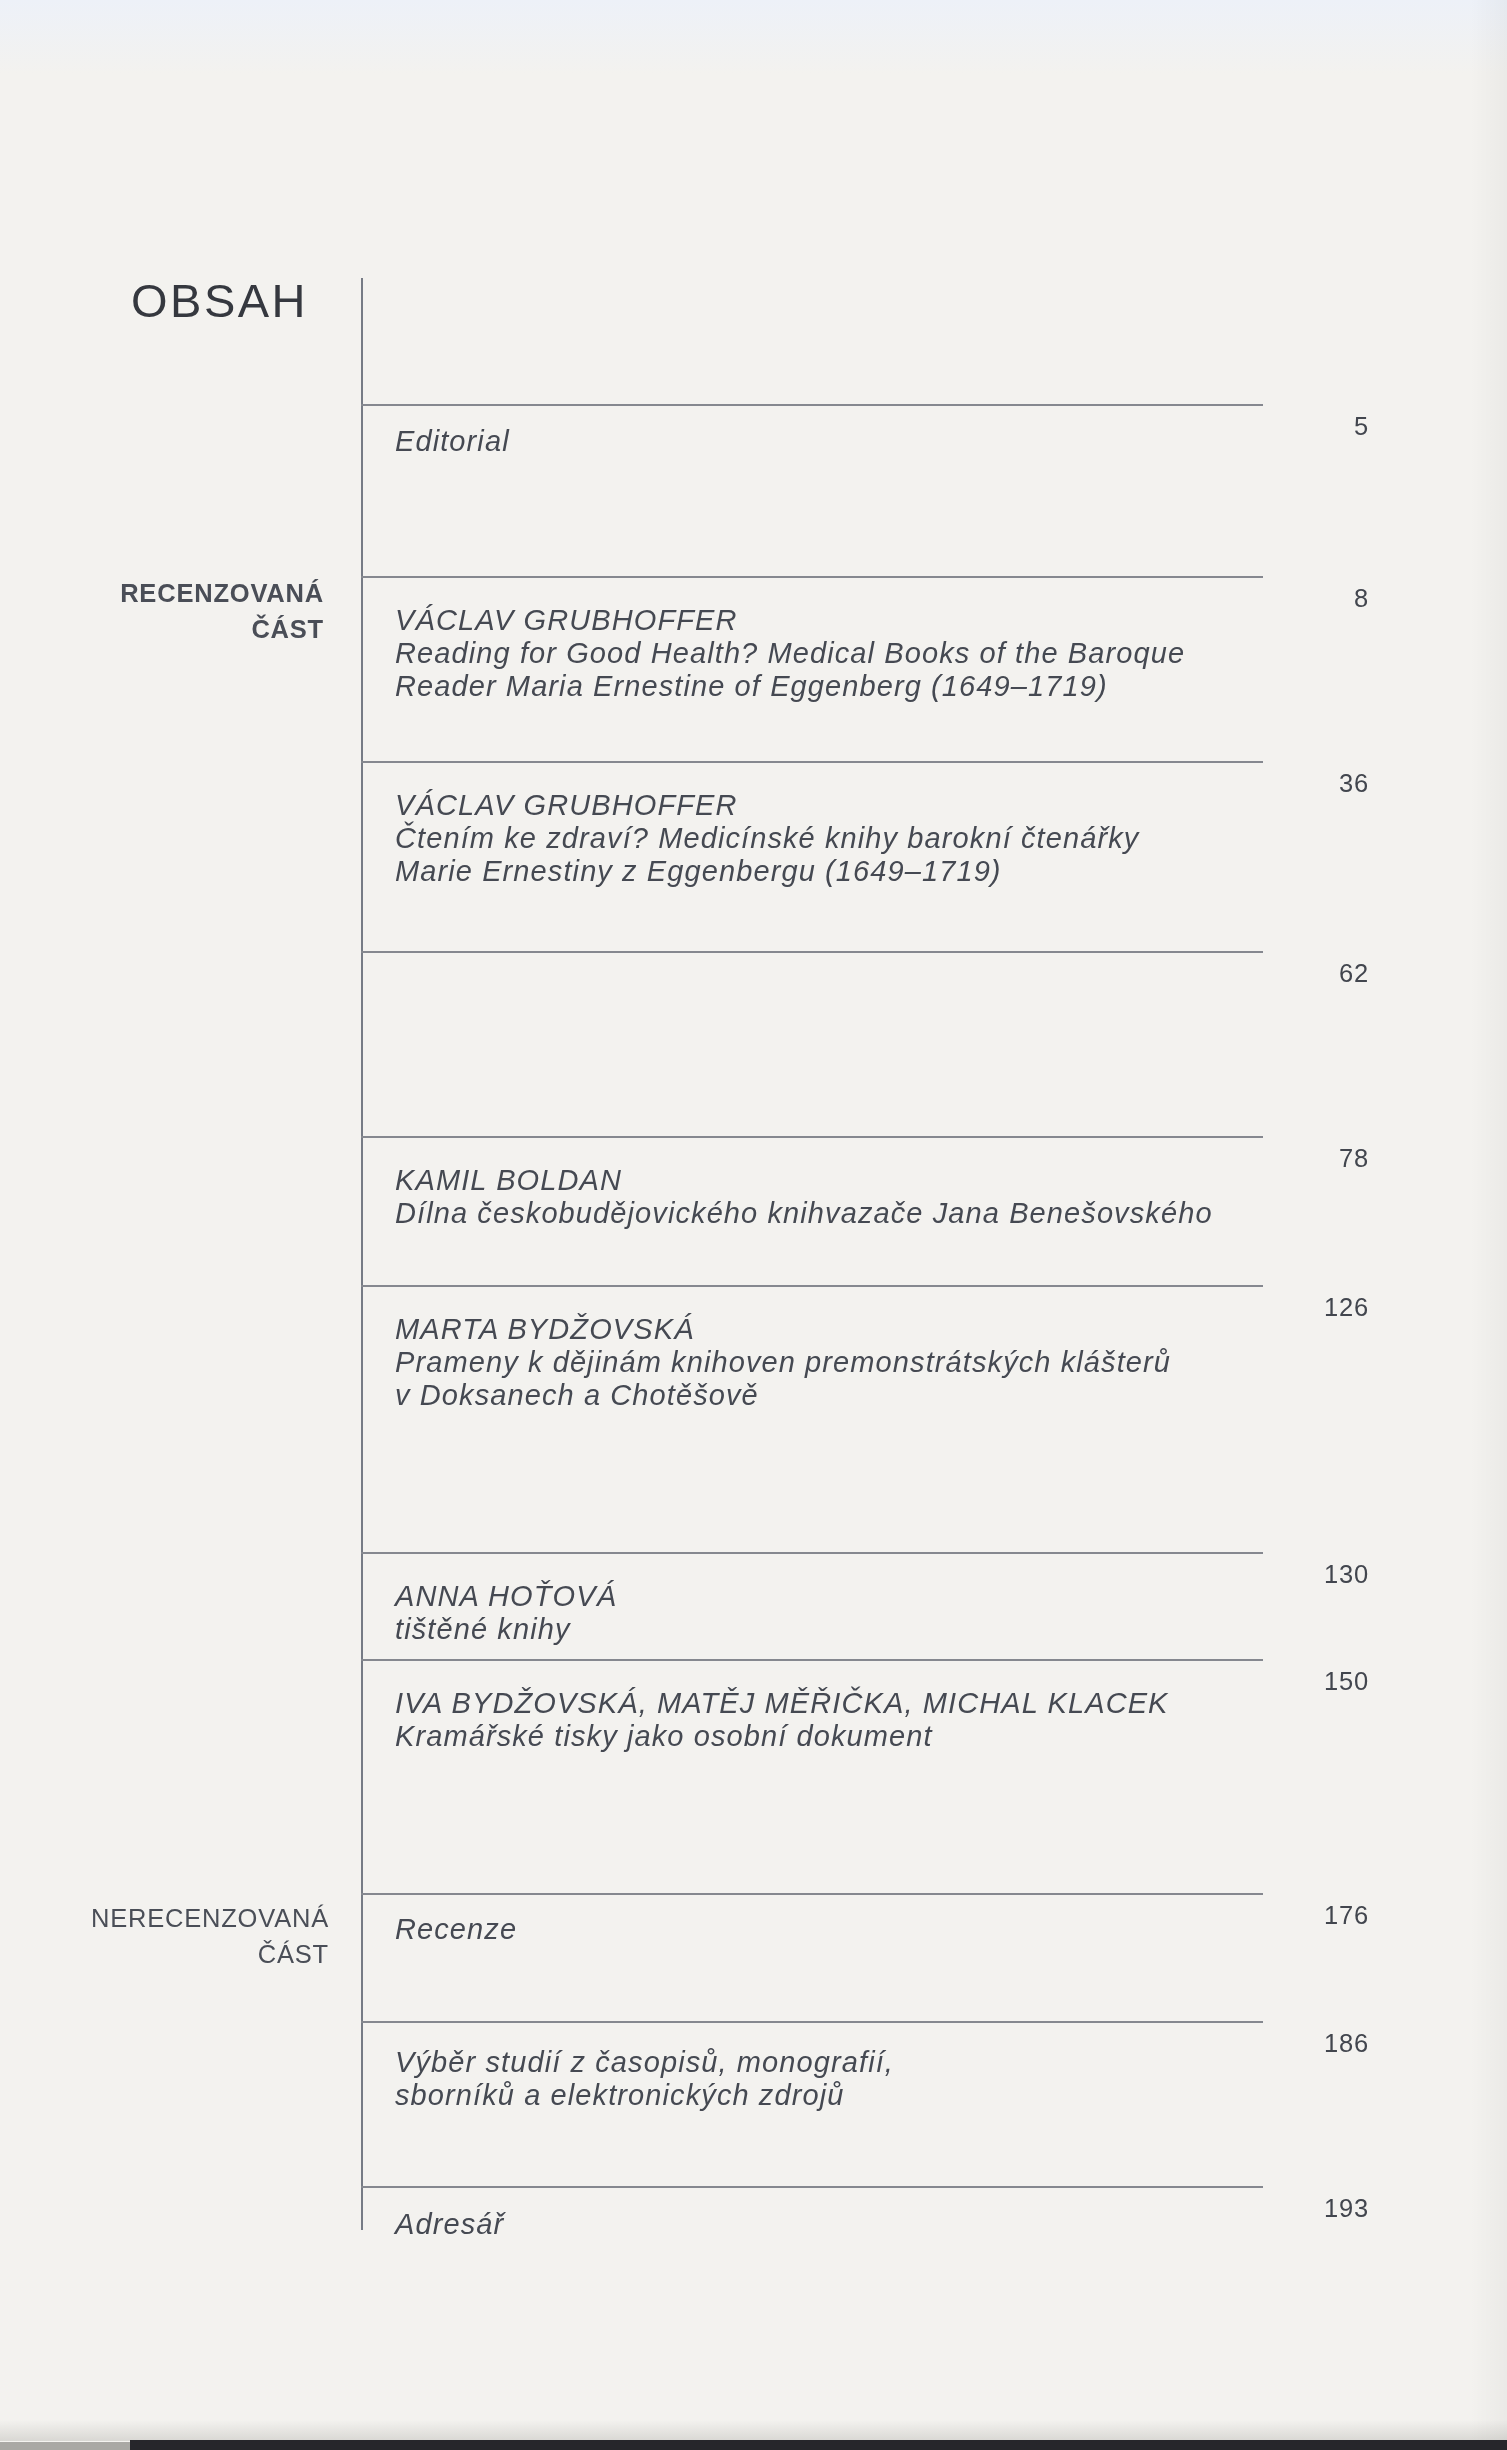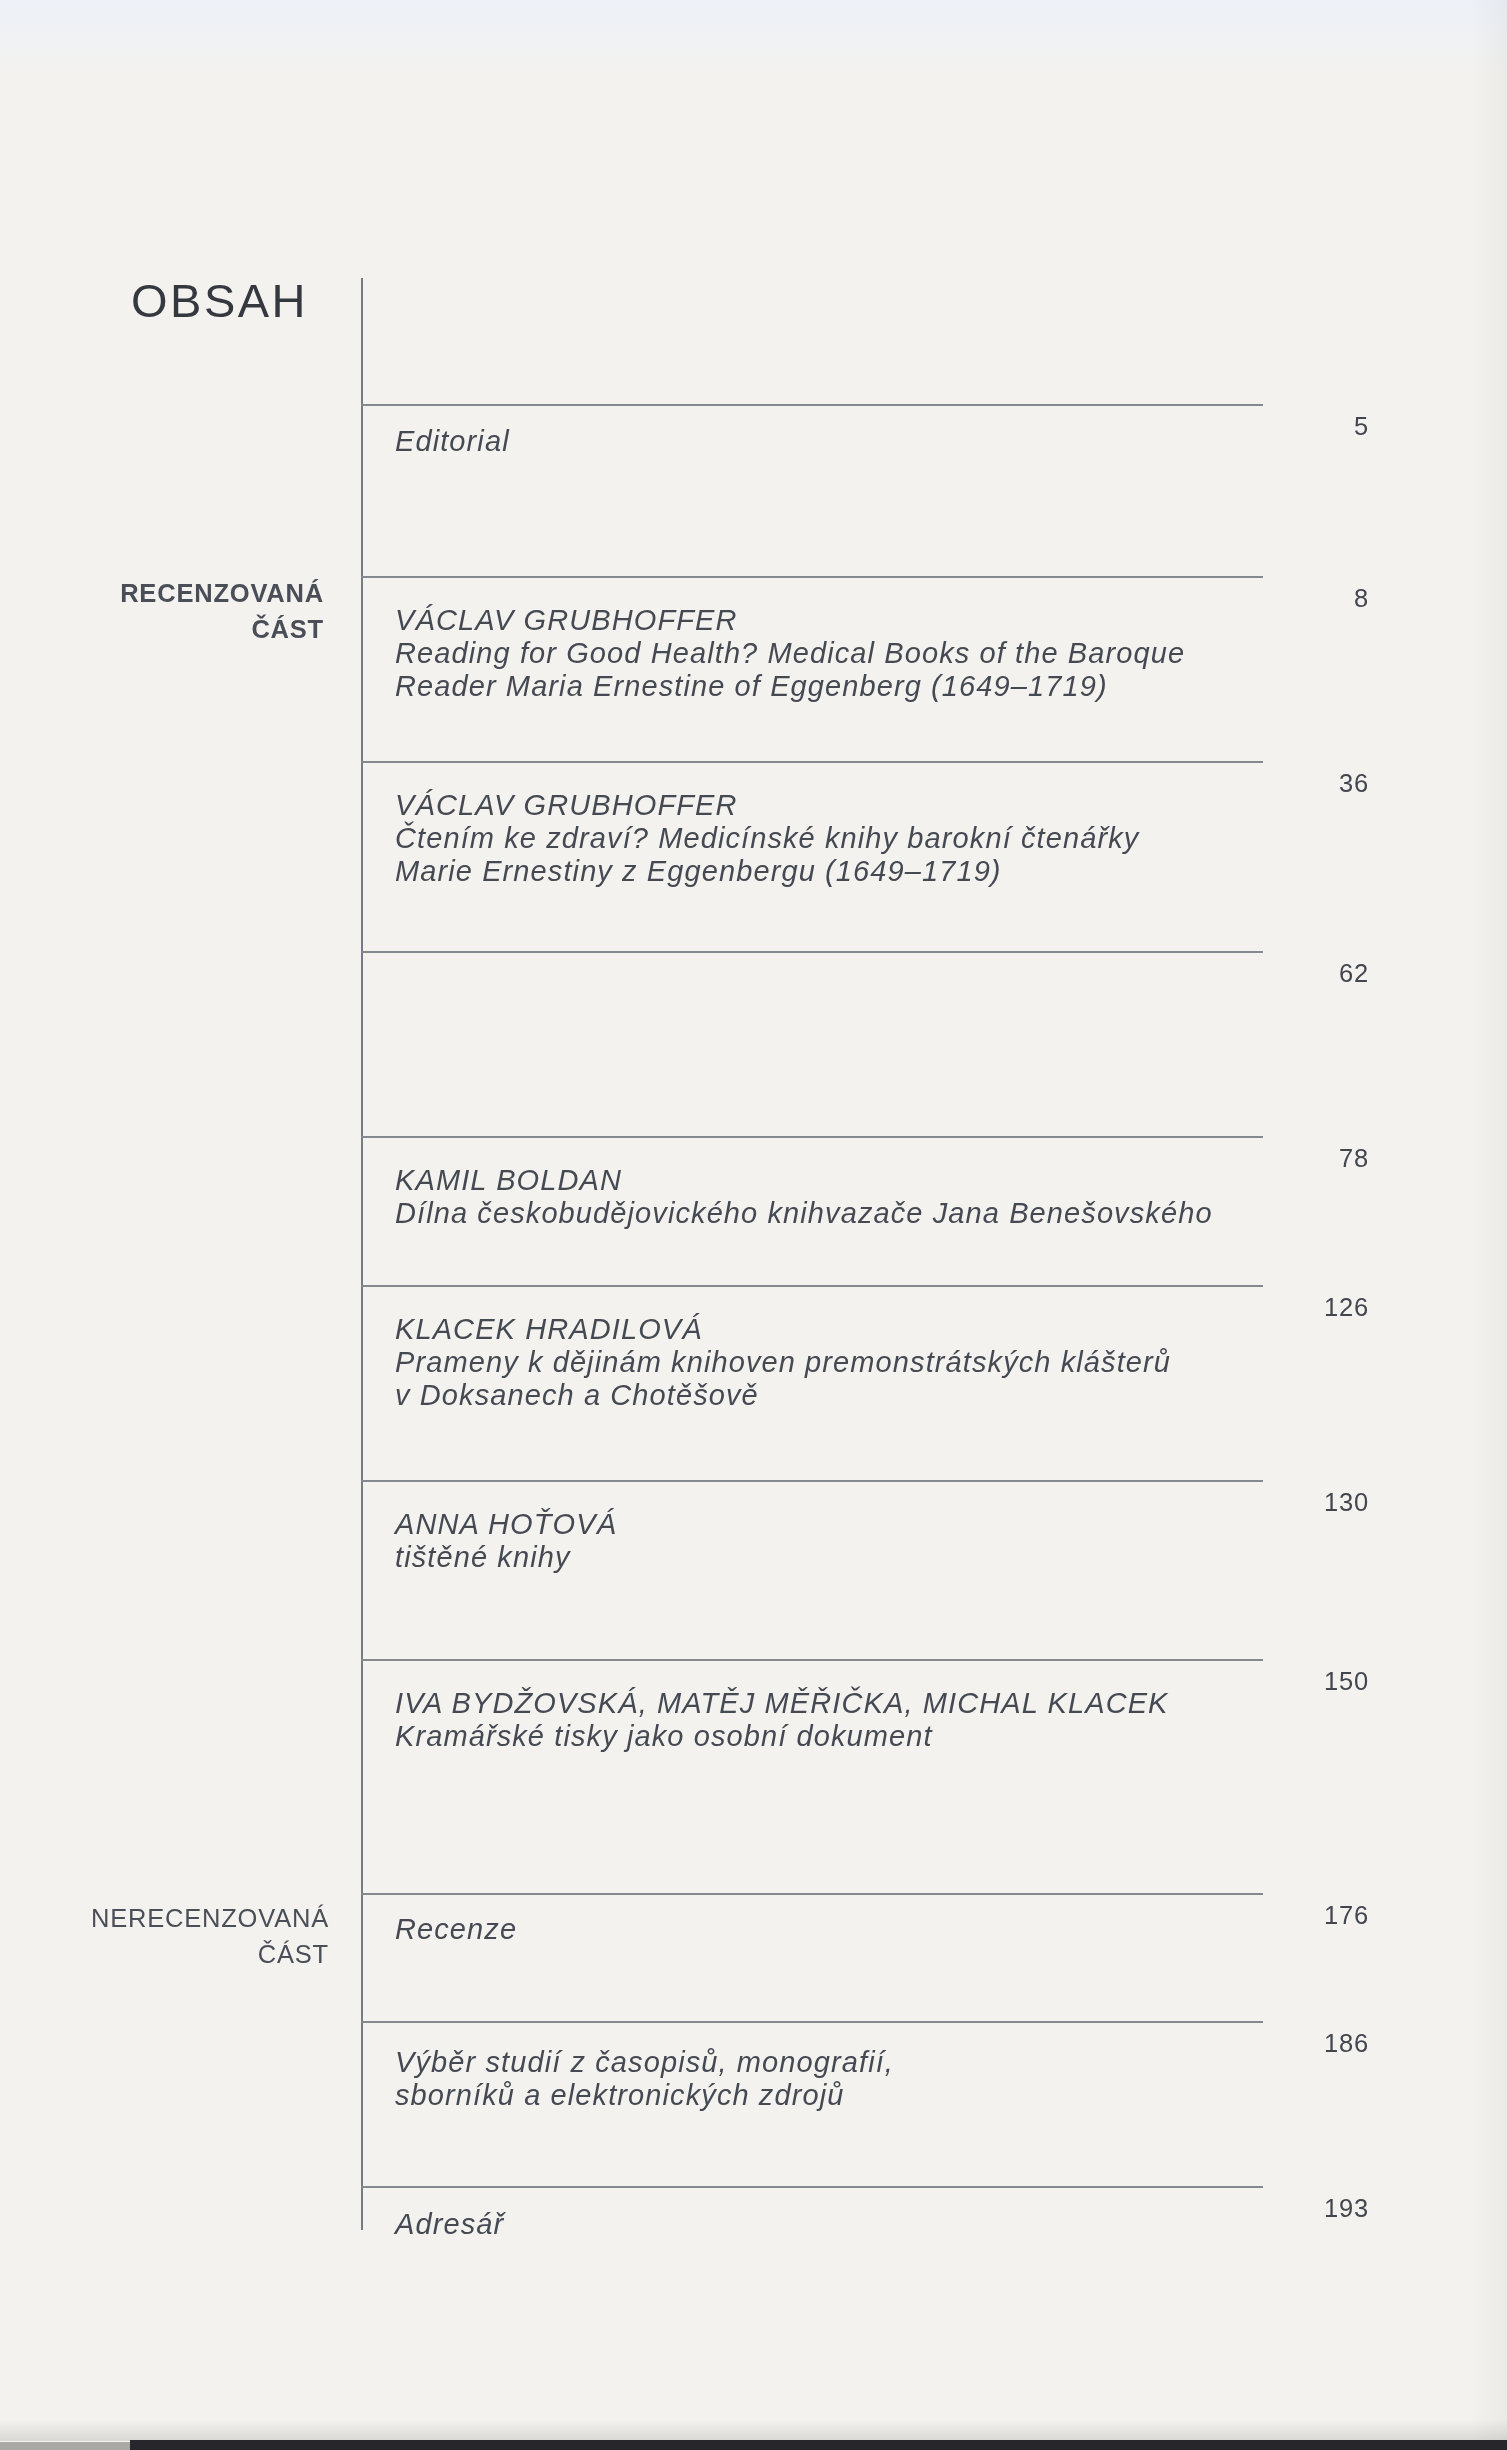--- a/index.html
+++ b/index.html
@@ -103,27 +103,27 @@
   <div class="entry-text">
     <div class="line">KAMIL BOLDAN</div>
     <div class="line">Dílna českobudějovického knihvazače Jana Benešovského</div>
   </div>
 </div>
 
 <div class="row" style="top:1285px">
   <div class="rule"></div>
   <div class="page-num">126</div>
   <div class="entry-text">
-    <div class="line">KLACEK HRADILOVÁ</div>
+    <div class="line">MARTA BYDŽOVSKÁ</div>
     <div class="line">Prameny k dějinám knihoven premonstrátských klášterů</div>
     <div class="line">v Doksanech a Chotěšově</div>
   </div>
 </div>
 
-<div class="row" style="top:1480px">
+<div class="row" style="top:1552px">
   <div class="rule"></div>
   <div class="page-num">130</div>
   <div class="entry-text">
     <div class="line">ANNA HOŤOVÁ</div>
     <div class="line">tištěné knihy</div>
   </div>
 </div>
 
 <div class="row" style="top:1659px">
   <div class="rule"></div>

